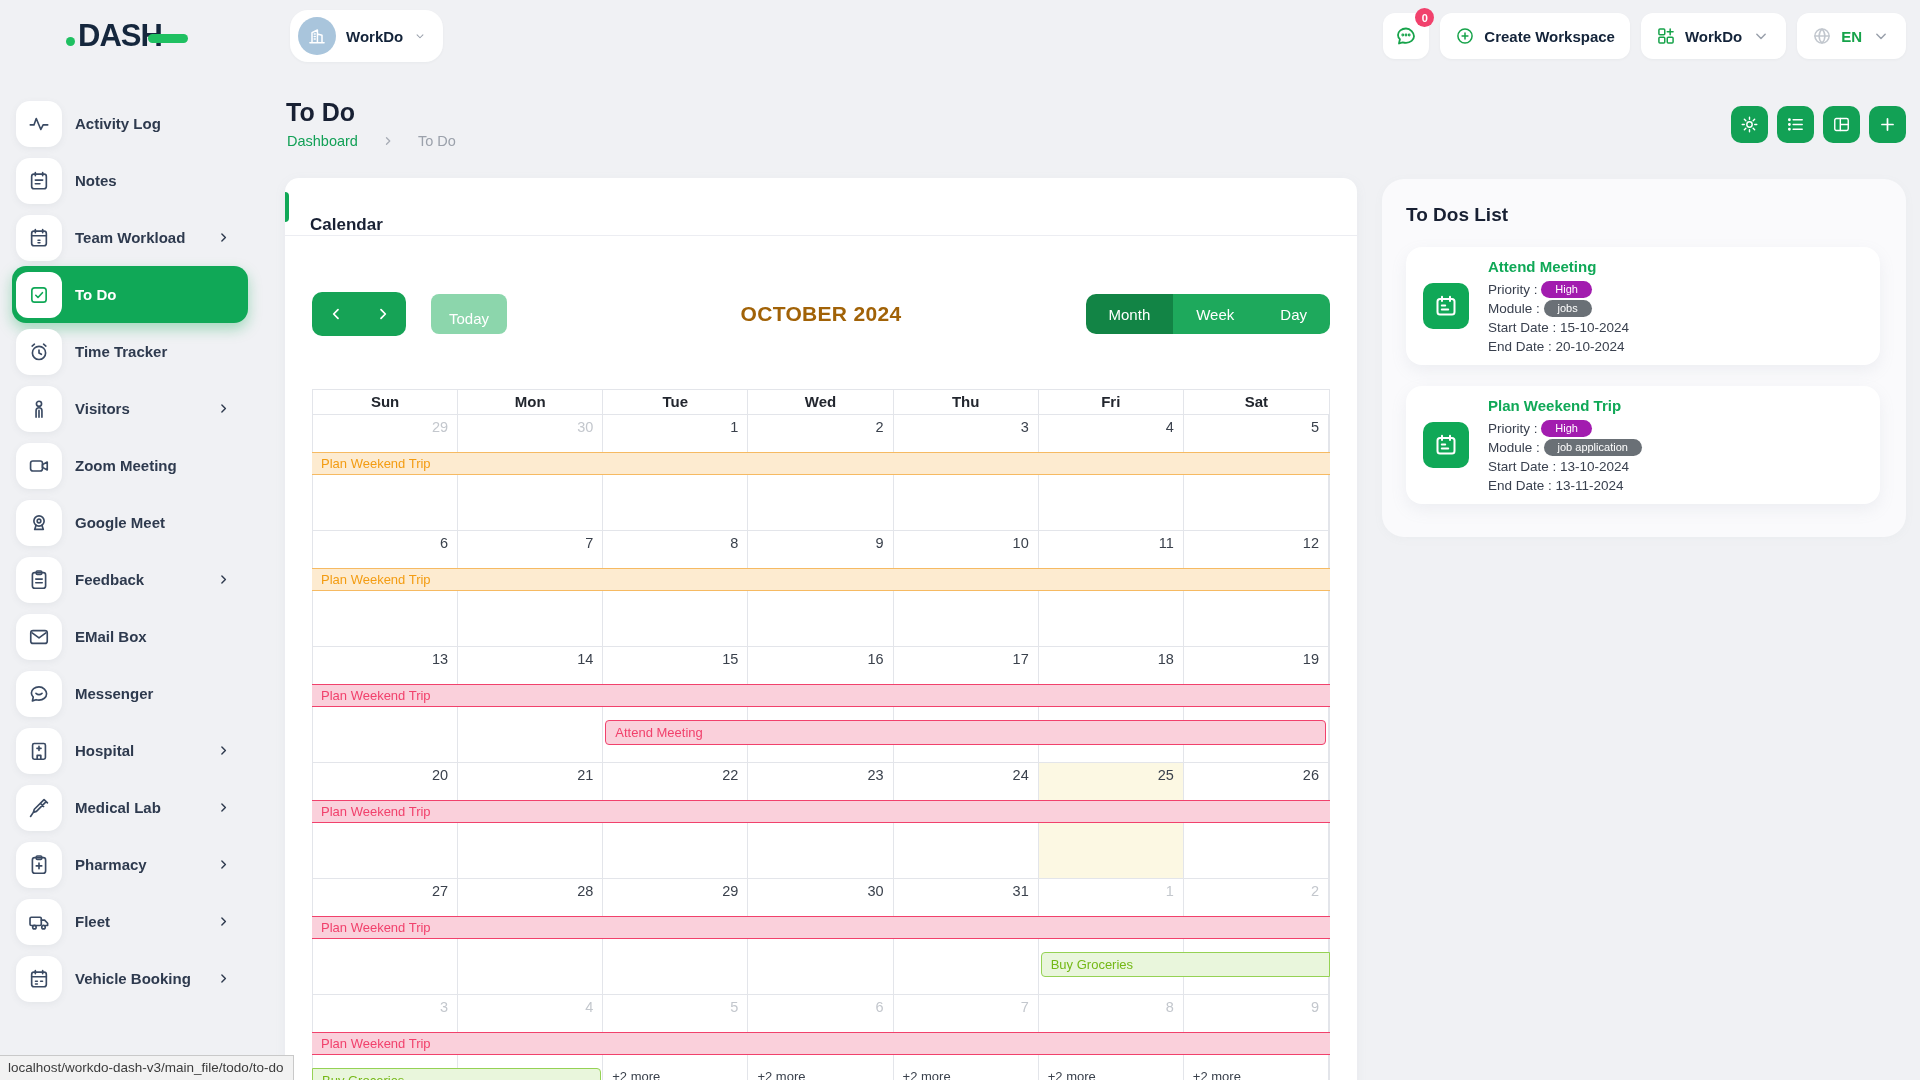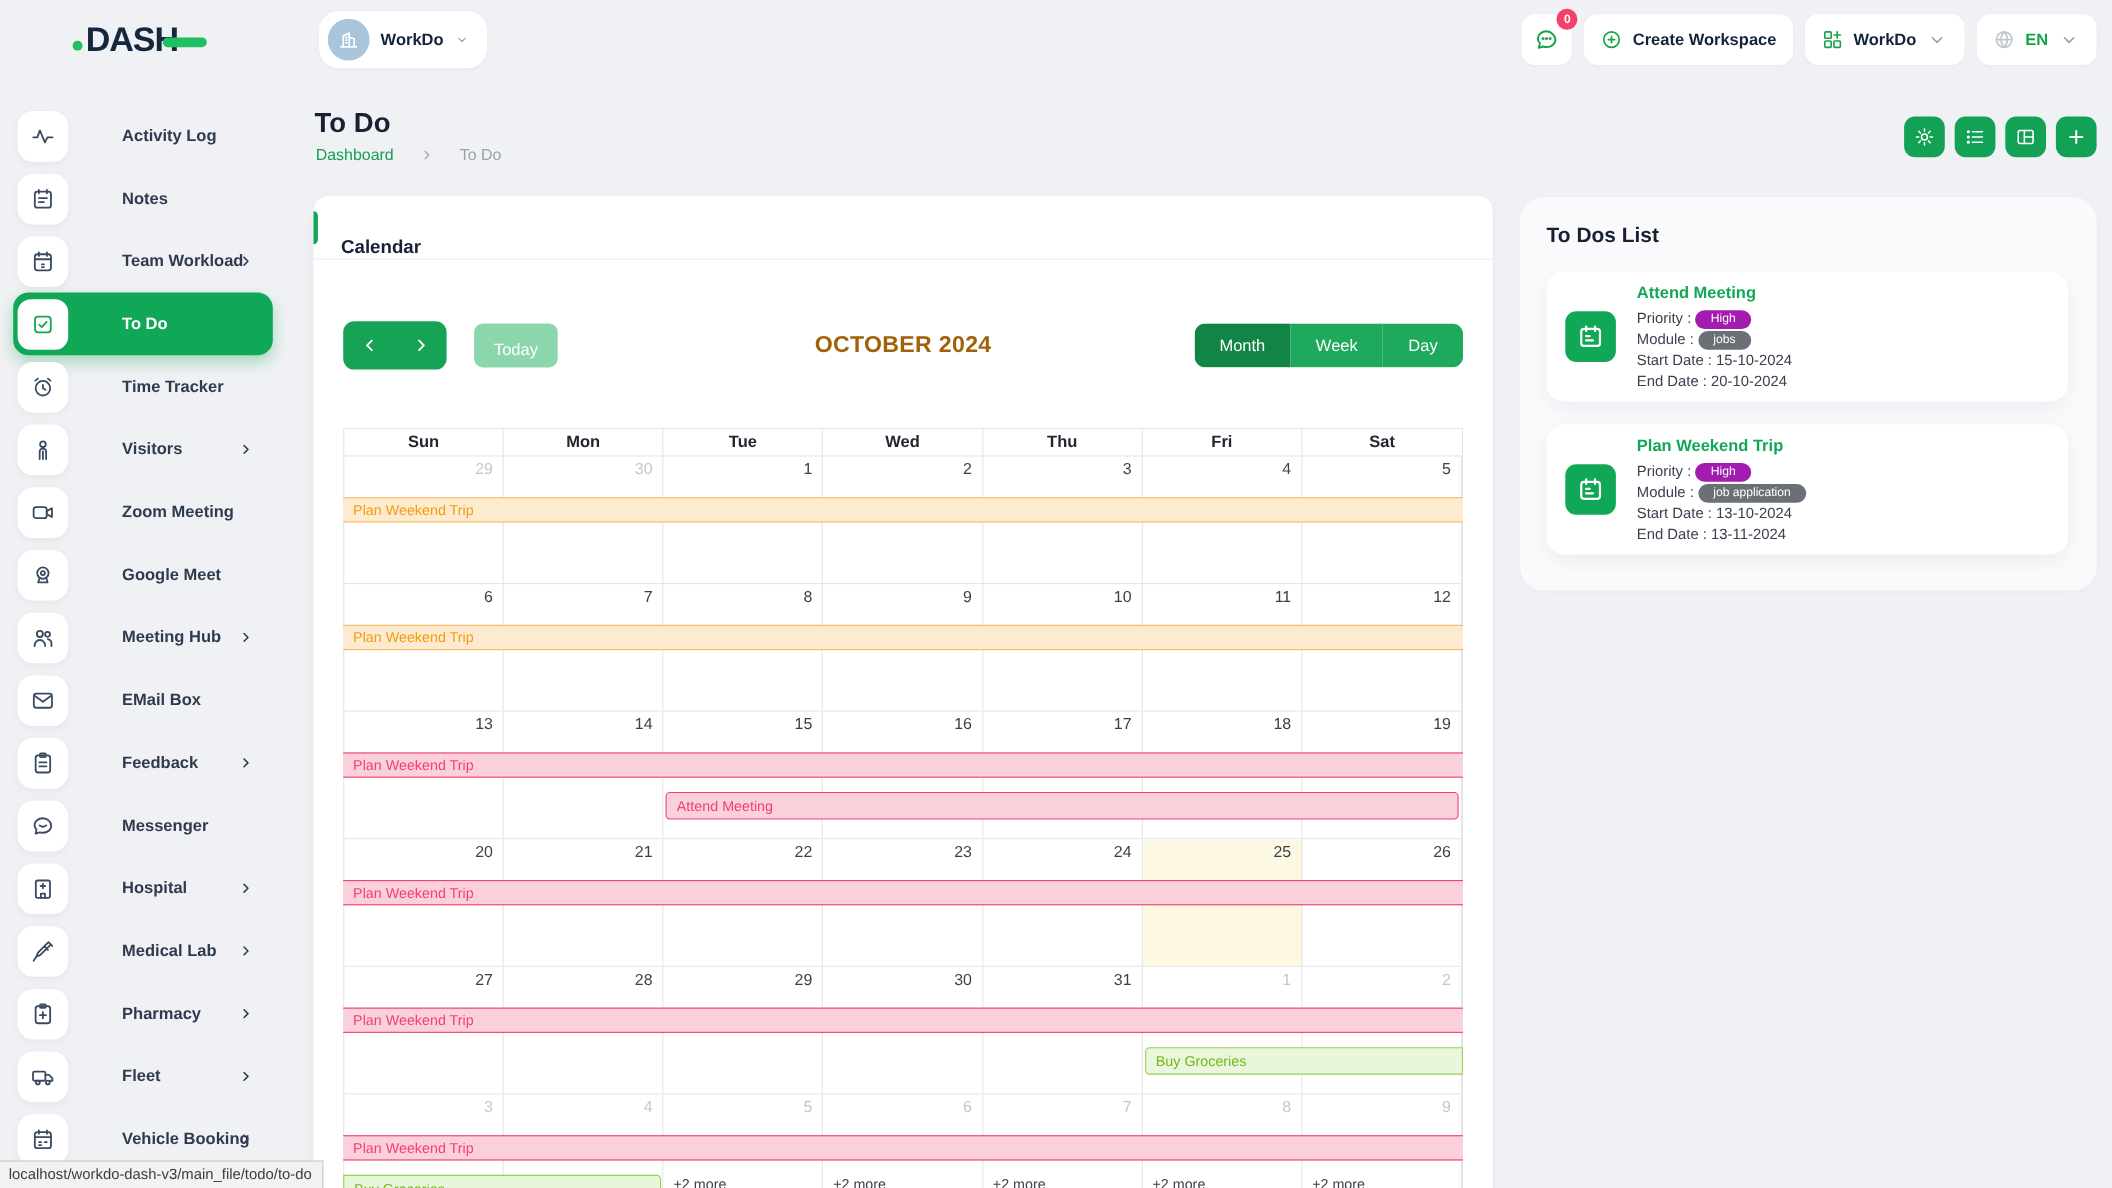--- a/index.html
+++ b/index.html
@@ -28,21 +28,21 @@
     background:#F1416C; color:#fff; font-size:11px; font-weight:700; display:flex; align-items:center; justify-content:center; }
   .top-pill { height:46px; background:#fff; border-radius:12px; display:flex; align-items:center; gap:9px;
     padding:0 15px; cursor:pointer; box-shadow:0 1px 3px rgba(30,40,60,.04);text-align:center; }
   .top-pill svg { width:20px; height:20px; }
   .green-ic { color:#16A34A; display:flex; }
   .gray-ic { color:#C2C7CE; display:flex; }
   .lang-label { color:#16A34A; font-weight:700; font-size:15px; }
 
   
   .sidebar { position:absolute; left:0; top:95px; width:252px; z-index:5; }
-  .side-item { position:relative; height:57px; display:flex; align-items:center; margin:0 4px 0 12px; border-radius:14px; cursor:pointer;gap:36px; }
+  .side-item { position:relative; height:57px; display:flex; align-items:center; margin:0 4px 0 12px; border-radius:14px; cursor:pointer; }
   .icon-box { width:46px; height:46px; margin-left:4px; background:#fff; border-radius:14px; color:#3A4A63;
     display:flex; align-items:center; justify-content:center; box-shadow:0 2px 7px rgba(90,100,120,.08); flex:none; }
   .icon-box svg { width:22px; height:22px; }
   .side-label { margin-left:13px; font-size:15px; font-weight:700; color:#2E3A4E; white-space:nowrap; }
   .side-chev { position:absolute; right:18px; color:#2E3A4E; display:flex; }
   .side-chev svg { width:13px; height:13px; }
   .side-item.active { background:#10A857; box-shadow:0 6px 14px rgba(16,168,87,.35); }
   .side-item.active .icon-box { color:#10A857; box-shadow:none; border-radius:12px; }
   .side-item.active .side-label { color:#fff; }
 
@@ -269,56 +269,40 @@
           <circle cx="12" cy="9.8" r="5.6"></circle>
           <circle cx="12" cy="9.8" r="2"></circle>
           <path d="M8.8 14.4 7.3 19h9.4l-1.5-4.6"></path>
         </svg>
       </span>
       <span class="side-label">Google Meet</span>
     </div>
     <div class="side-item">
       <span class="icon-box">
         <svg viewBox="0 0 24 24" fill="none" stroke="currentColor" stroke-width="1.8" stroke-linecap="round" stroke-linejoin="round">
-          <circle cx="9" cy="8" r="3"></circle>
-          <path d="M3.8 20v-.8a5.2 5.2 0 0 1 10.4 0v.8"></path>
-          <circle cx="16.6" cy="8.4" r="2.4"></circle>
-          <path d="M16.9 13.2a4.6 4.6 0 0 1 3.6 4.5V20"></path>
-        </svg>
-      </span>
-      <span class="side-label">Meeting Hub</span>
-      <span class="side-chev">
-        <svg viewBox="0 0 24 24" fill="none" stroke="currentColor" stroke-width="2.6" stroke-linecap="round" stroke-linejoin="round">
-          <path d="M9 5.5l6.5 6.5L9 18.5"></path>
-        </svg>
-      </span>
-    </div>
-    <div class="side-item">
-      <span class="icon-box">
-        <svg viewBox="0 0 24 24" fill="none" stroke="currentColor" stroke-width="1.8" stroke-linecap="round" stroke-linejoin="round">
-          <rect x="3" y="5" width="18" height="14" rx="2.5"></rect>
-          <path d="M4.5 7.5 12 13l7.5-5.5"></path>
-        </svg>
-      </span>
-      <span class="side-label">EMail Box</span>
-    </div>
-    <div class="side-item">
-      <span class="icon-box">
-        <svg viewBox="0 0 24 24" fill="none" stroke="currentColor" stroke-width="1.8" stroke-linecap="round" stroke-linejoin="round">
           <rect x="4.8" y="4" width="14.4" height="17" rx="2.5"></rect>
           <rect x="9" y="2.2" width="6" height="3.6" rx="1.2"></rect>
           <path d="M8.5 11h7M8.5 15h7"></path>
         </svg>
       </span>
       <span class="side-label">Feedback</span>
       <span class="side-chev">
         <svg viewBox="0 0 24 24" fill="none" stroke="currentColor" stroke-width="2.6" stroke-linecap="round" stroke-linejoin="round">
           <path d="M9 5.5l6.5 6.5L9 18.5"></path>
         </svg>
       </span>
+    </div>
+    <div class="side-item">
+      <span class="icon-box">
+        <svg viewBox="0 0 24 24" fill="none" stroke="currentColor" stroke-width="1.8" stroke-linecap="round" stroke-linejoin="round">
+          <rect x="3" y="5" width="18" height="14" rx="2.5"></rect>
+          <path d="M4.5 7.5 12 13l7.5-5.5"></path>
+        </svg>
+      </span>
+      <span class="side-label">EMail Box</span>
     </div>
     <div class="side-item">
       <span class="icon-box">
         <svg viewBox="0 0 24 24" fill="none" stroke="currentColor" stroke-width="1.8" stroke-linecap="round" stroke-linejoin="round">
           <path d="M12 4.2c-4.6 0-8.3 3-8.3 6.8 0 1.7.8 3.3 2 4.5l-.9 4 4-1.3c1 .3 2.1.4 3.2.4 4.6 0 8.3-3 8.3-6.8S16.6 4.2 12 4.2z"></path>
           <path d="M8.7 11.3c2 1.7 4.6 1.7 6.6 0"></path>
         </svg>
       </span>
       <span class="side-label">Messenger</span>
     </div>

